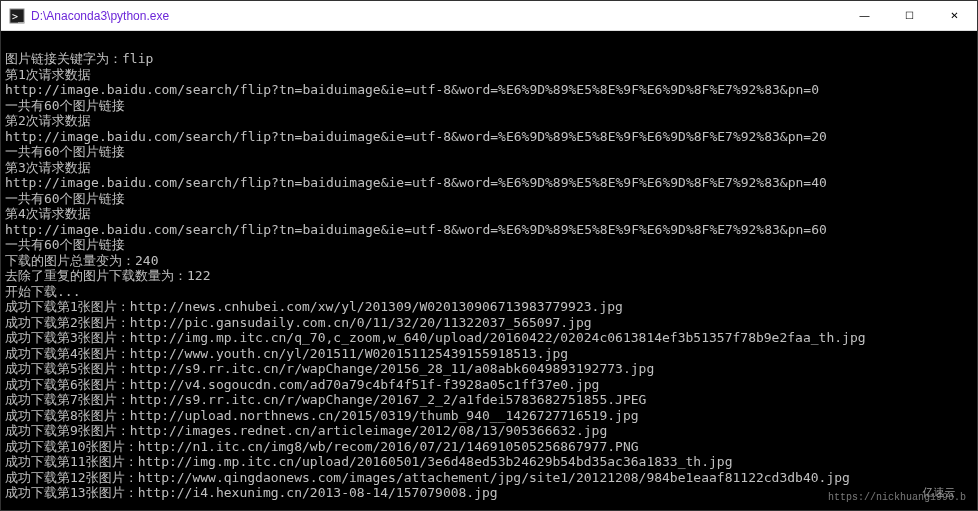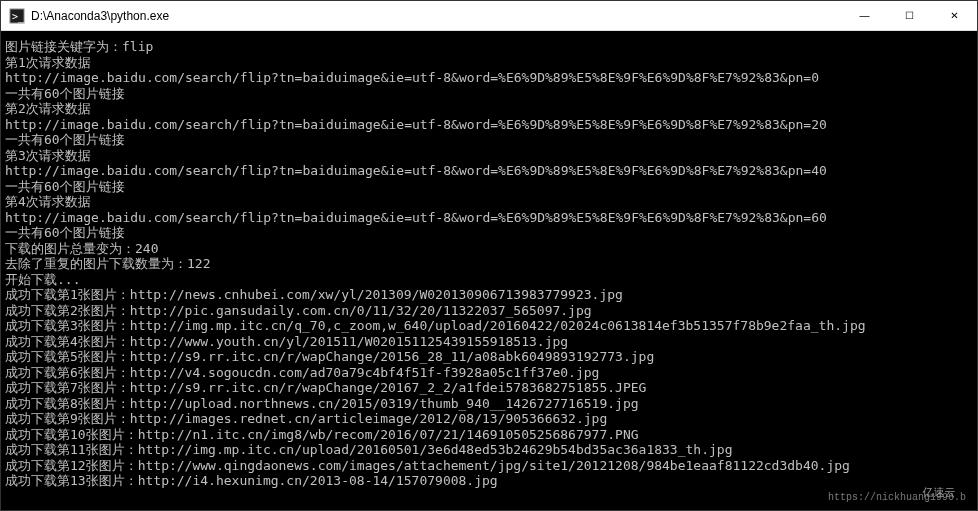--- a/index.html
+++ b/index.html
@@ -1,23 +1,23 @@
 <!DOCTYPE html>
 <html><head>
   <meta charset="utf-8">
   <style>
     * { margin: 0; padding: 0; box-sizing: border-box; }
     body { width: 978px; height: 511px; font-family: "Segoe UI", Tahoma, sans-serif; overflow: hidden; background: #fff; }
     .window { width: 100%; height: 100%; display: flex; flex-direction: column; border: 1px solid #333; }
     .titlebar { height: 30px; background: #fff; display: flex; align-items: center; padding-left: 8px; border-bottom: 1px solid #ddd; }
     .app-icon { width: 16px; height: 16px; margin-right: 6px; display: flex; align-items: center; justify-content: center; }
-    .title { font-size: 12px; color: #000000; flex: 1; }
+    .title { font-size: 12px; color: #6d28d9; flex: 1; }
     .win-controls { display: flex; height: 100%; }
     .win-btn { width: 45px; display: flex; align-items: center; justify-content: center; font-size: 10px; cursor: default; }
-    .terminal { flex: 1; background: #000; color: #c0c0c0; font-family: "NSimSun", "SimSun", Consolas, monospace; font-size: 13px; line-height: 15.5px; padding: 8px 4px; overflow: hidden; white-space: pre; letter-spacing: 0px; }
+    .terminal { flex: 1; background: #000; color: #c0c0c0; font-family: "NSimSun", "SimSun", Consolas, monospace; font-size: 13px; line-height: 15.5px; padding: 20px 4px; overflow: hidden; white-space: pre; letter-spacing: 0px; }
     .terminal .line { display: block; }
     .watermark { position: absolute; bottom: 8px; right: 12px; font-size: 10px; color: rgba(200,200,200,0.6); font-family: Liberation Mono, monospace; }
     .watermark-logo { position: absolute; bottom: 4px; right: 4px; width: 70px; height: 30px; font-size: 11px; color: #999; display:flex; align-items:center; justify-content:center;text-align:center; }
   </style>
 </head>
 <body>
 
 <div class="window">
   <div class="titlebar">
     <span class="app-icon">

